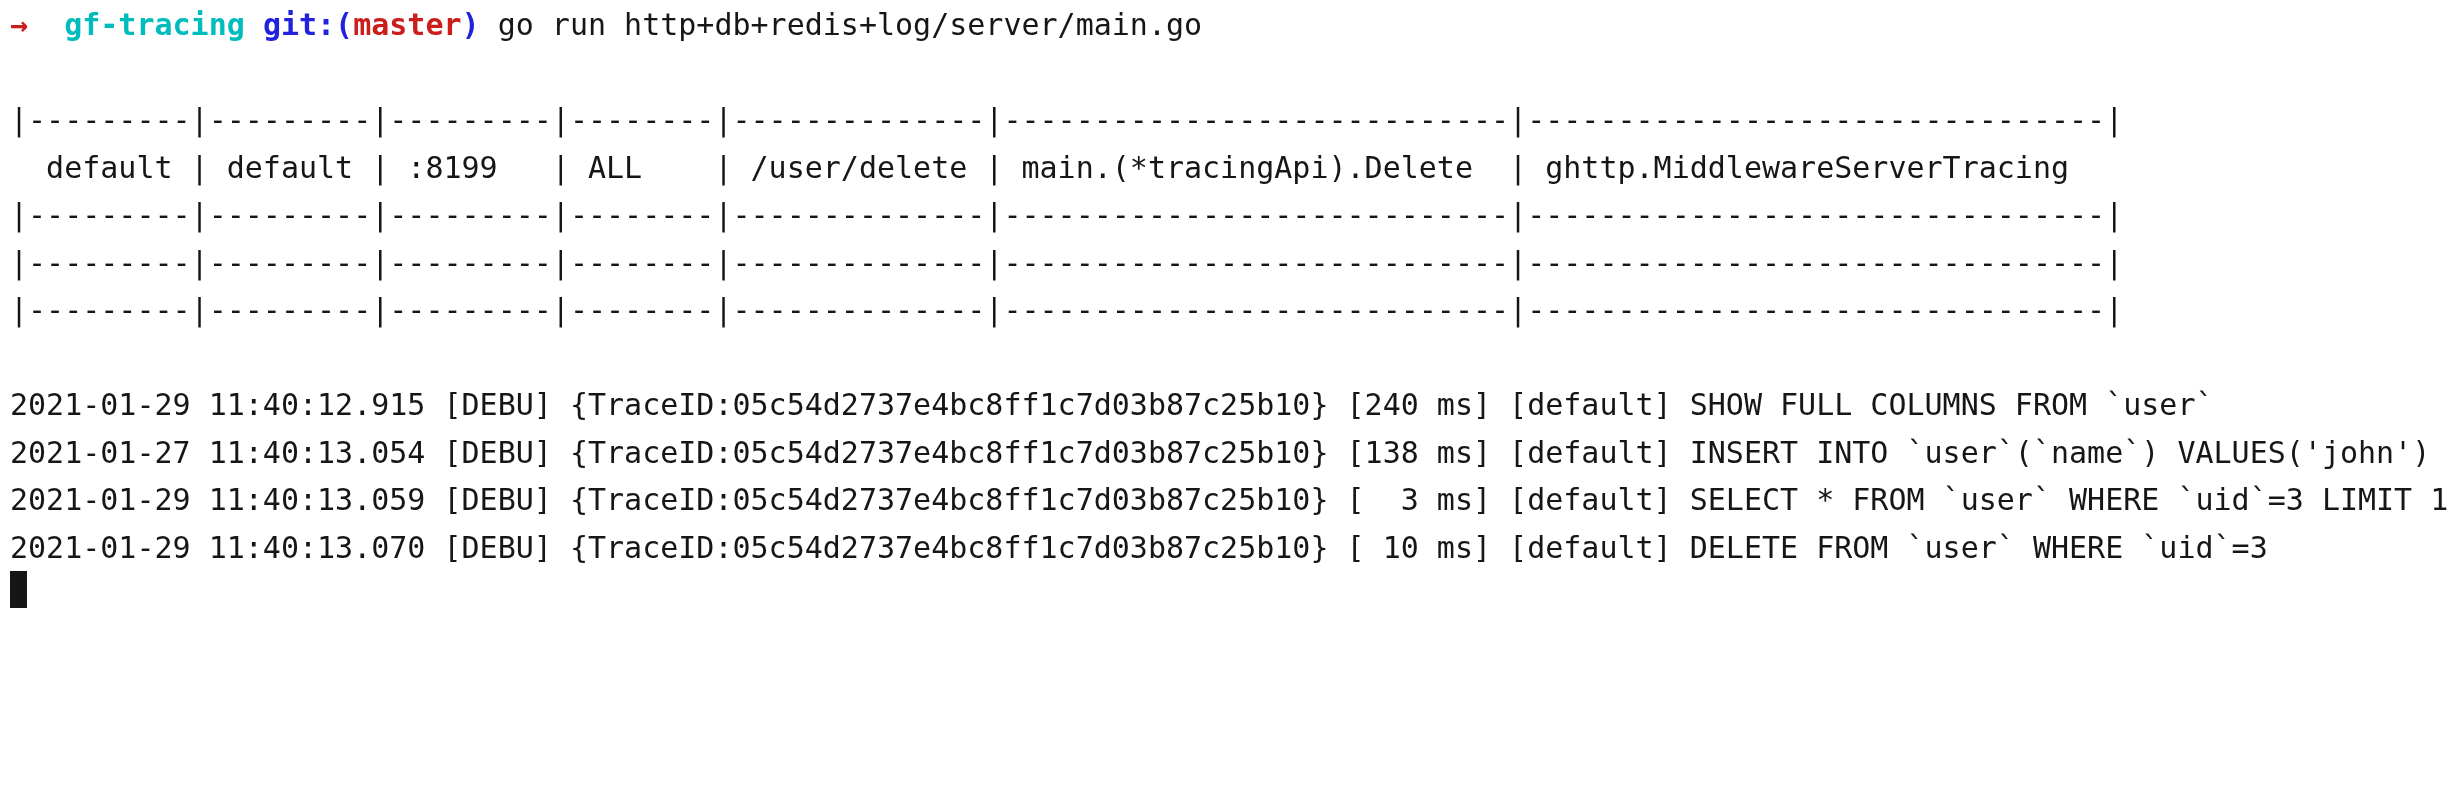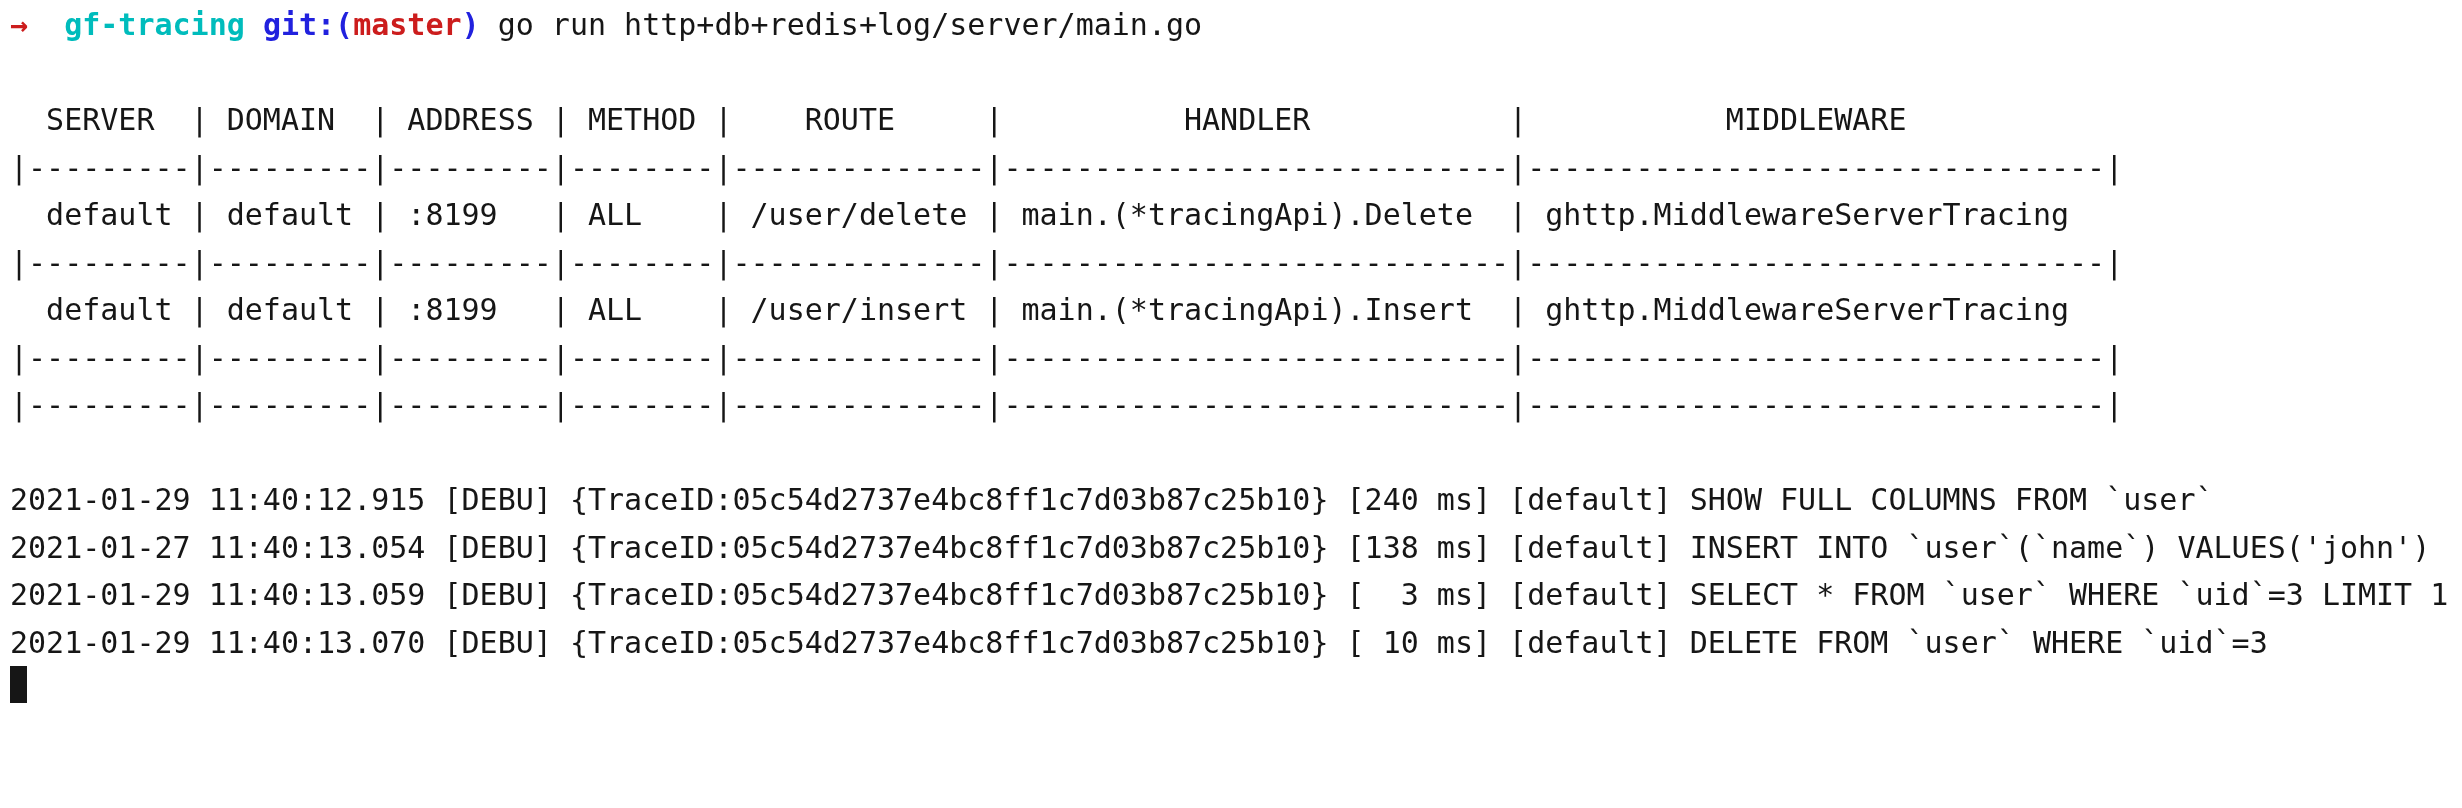--- a/index.html
+++ b/index.html
@@ -33,25 +33,23 @@
 
 <div class="terminal">
   <div class="term">
 
     <div class="line"><span class="red bold">→  </span><span class="cyan bold">gf-tracing </span><span class="blue bold">git:(</span><span class="red bold">master</span><span class="blue bold">) </span><span>go run http+db+redis+log/server/main.go</span></div>
 
 
     <div class="line"></div>
 
     <div>
-        <div class="line">  SERVER  | DOMAIN  | ADDRESS | METHOD |    ROUTE     |          HANDLER           |           MIDDLEWARE</div>
         <div class="line">|---------|---------|---------|--------|--------------|----------------------------|--------------------------------|</div>
         <div class="line">  default | default | :8199   | ALL    | /user/delete | main.(*tracingApi).Delete  | ghttp.MiddlewareServerTracing</div>
         <div class="line">|---------|---------|---------|--------|--------------|----------------------------|--------------------------------|</div>
-        <div class="line">  default | default | :8199   | ALL    | /user/insert | main.(*tracingApi).Insert  | ghttp.MiddlewareServerTracing</div>
         <div class="line">|---------|---------|---------|--------|--------------|----------------------------|--------------------------------|</div>
         <div class="line">|---------|---------|---------|--------|--------------|----------------------------|--------------------------------|</div>
       </div>
 
     <div class="line"></div>
 
     <div>
         <div class="line">2021-01-29 11:40:12.915 [DEBU] {TraceID:05c54d2737e4bc8ff1c7d03b87c25b10} [240 ms] [default] SHOW FULL COLUMNS FROM `user`</div>
         <div class="line">2021-01-27 11:40:13.054 [DEBU] {TraceID:05c54d2737e4bc8ff1c7d03b87c25b10} [138 ms] [default] INSERT INTO `user`(`name`) VALUES('john')</div>
         <div class="line">2021-01-29 11:40:13.059 [DEBU] {TraceID:05c54d2737e4bc8ff1c7d03b87c25b10} [  3 ms] [default] SELECT * FROM `user` WHERE `uid`=3 LIMIT 1</div>

